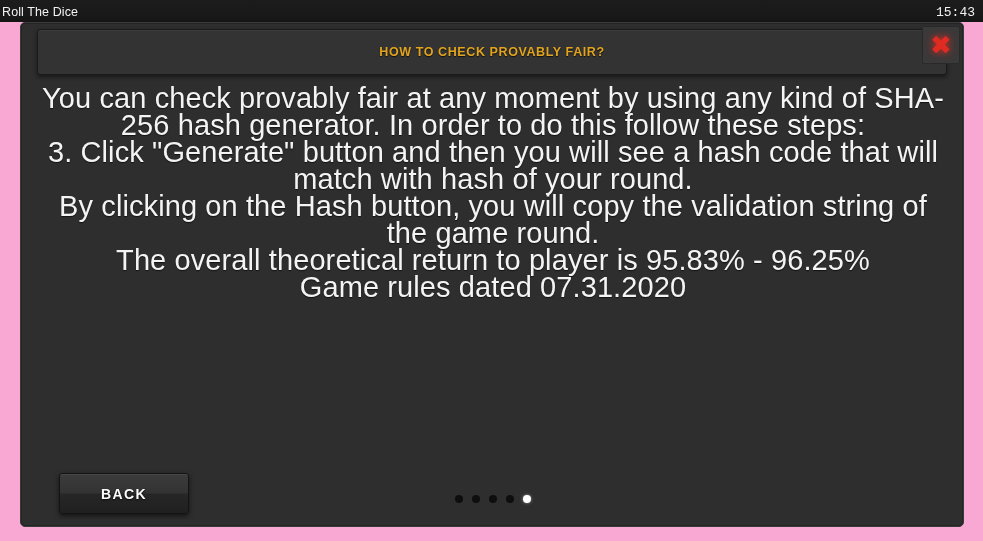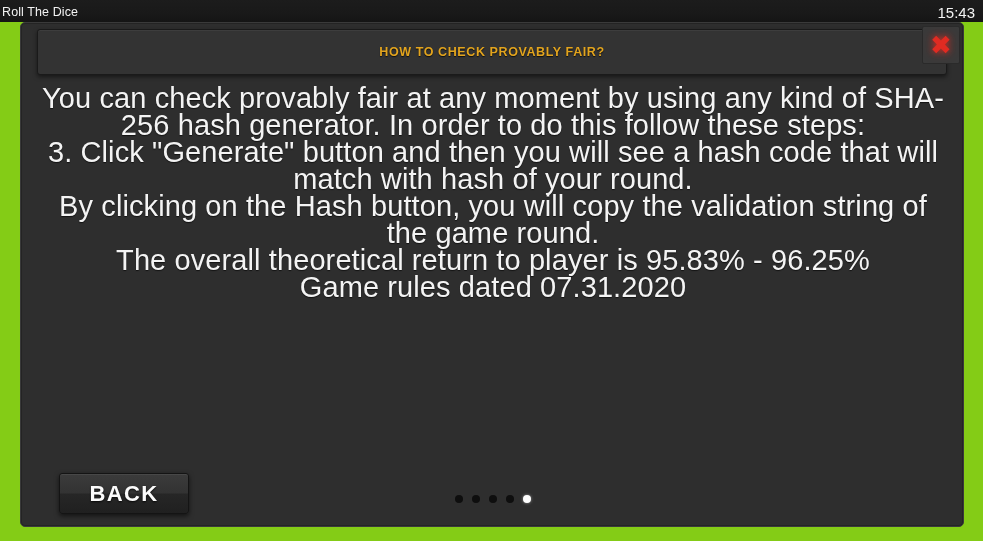--- a/index.html
+++ b/index.html
@@ -29,31 +29,32 @@
     padding: 0 8px 0 2px;
   }
   .topbar-title {
     color: #f2f2f2;
     font-size: 12.5px;
     letter-spacing: .1px;
     white-space: nowrap;
   }
   .topbar-clock {
     color: #f2f2f2;
-    font-size: 15px;
+    font-size: 13px;
     white-space: nowrap;
+    font-family: Liberation Mono, monospace;
   }
 
   
   .frame {
     position: absolute;
     left: 0; top: 22px;
     width: 983px;
     height: 519px;
-    background: #84cc16;
+    background: #f9a8d4;
     box-sizing: border-box;
   }
   .frame-inner {
     position: absolute;
     left: 20px;  top: 0px;
     width: 944px; height: 505px;
     background: #2e2e2e;
     border: 1px solid #3a3a3a;
     border-radius: 5px;
     box-sizing: border-box;
@@ -133,21 +134,21 @@
     border-radius: 3px;
     display: flex;
     align-items: center;
     justify-content: center;
     cursor: pointer;
     box-sizing: border-box;
     box-shadow: 0 1px 0 rgba(255,255,255,.07) inset, 0 2px 5px rgba(0,0,0,.6);
   }
   .back-label {
     color: #fbfbfb;
-    font-size: 22px;
+    font-size: 14px;
     font-weight: bold;
     letter-spacing: 1.4px;
     text-shadow: 0 1px 2px rgba(0,0,0,.8);
     user-select: none;
     text-align: right;
   }
 
   .dots {
     position: absolute;
     left: 0; top: 472px;

